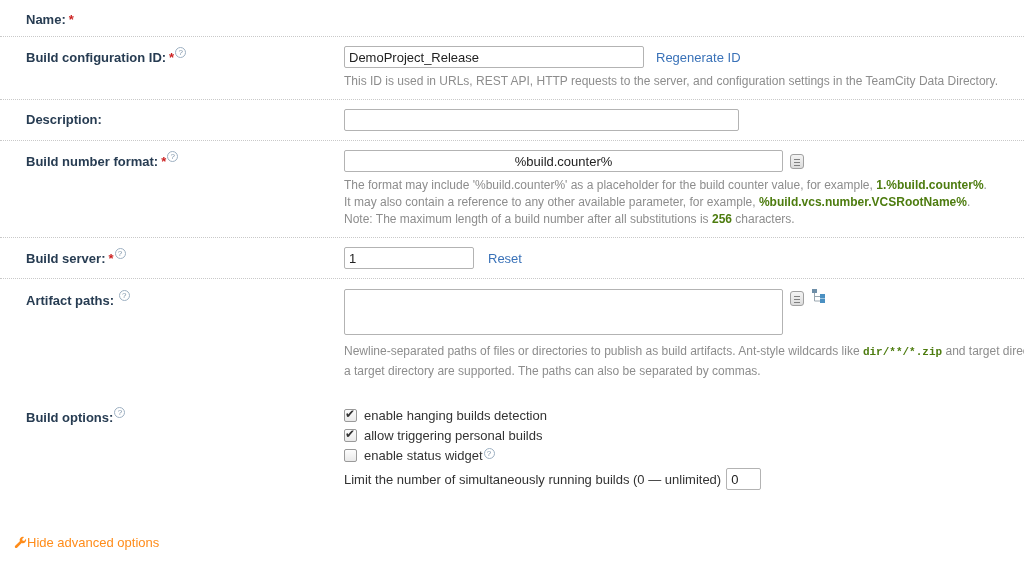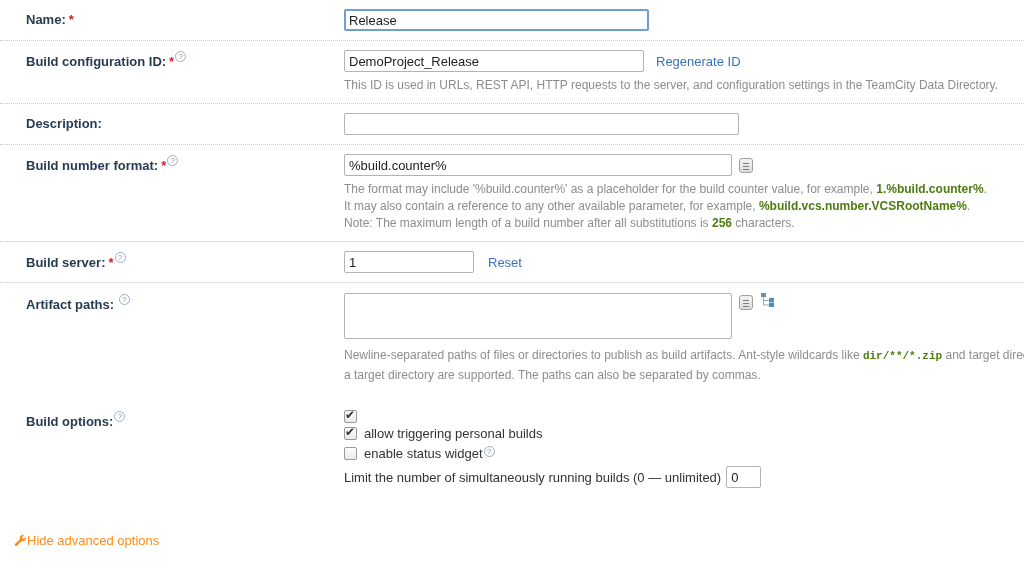--- a/index.html
+++ b/index.html
@@ -31,21 +31,21 @@
   .inline-line { display:flex; align-items:center; }
   a.tc-link { color:#3a72b8; text-decoration:none; cursor:pointer; }
 
   .help-text { color:#8d8d8d; font-size:12px; margin-top:5px; line-height:17px; }
   .help-text .b { font-weight:bold; color:#4d7c0f; }
   .help-text .mono { font-family:"Liberation Mono", monospace; font-size:11px; }
   .help-text.nowrap div { white-space:nowrap; }
   .artifact-help { line-height:19px; margin-top:7px; }
 
   .w-name { width:305px; } .w-id { width:300px; } .w-desc { width:395px; }
-  .w-bnf { width:388px; } .w-counter { width:130px; } .w-limit { width:35px; height:20px; }
+  .w-bnf { width:439px;text-align:center; } .w-counter { width:130px; } .w-limit { width:35px; height:20px; }
 
   .icon-btn { display:inline-block; width:14px; height:15px; border:1px solid #a0a0a0;
     border-radius:3px; background:linear-gradient(#f4f4f4,#dcdcdc); position:relative;
     margin-left:7px; cursor:pointer; flex:0 0 auto; }
   .icon-btn::after { content:""; position:absolute; left:3px; right:3px; top:4px; height:7px;
     background:repeating-linear-gradient(to bottom,#808080 0 1px,transparent 1px 3px); }
 
   .tree-btn { display:inline-block; margin-left:8px; cursor:pointer; flex:0 0 auto; }
 
   .cb-line { display:flex; align-items:center; line-height:19px; margin-bottom:1px; }
@@ -64,23 +64,20 @@
   .wrench { display:inline-block; width:13px; height:13px; }
 </style>
 </head>
 <body>
 
 <div class="form">
 
   <div class="row">
     <div class="label-col">
       <span>Name:</span><span class="req">*</span>
-    </div>
-    <div class="field-col">
-      <input type="text" class="w-name focused" value="Release" style="">
     </div>
   </div>
 
   <div class="row">
     <div class="label-col">
       <span>Build configuration ID:</span><span class="req">*</span><sup class="help">?</sup>
     </div>
     <div class="field-col">
       <div class="inline-line">
         <input type="text" class="w-id" value="DemoProject_Release" style="">
@@ -152,20 +149,21 @@
     </div>
   </div>
 
   <div class="row no-sep" style="padding-top:16px">
     <div class="label-col">
       <span>Build options:</span><sup class="help">?</sup>
     </div>
     <div class="field-col">
       <div class="cb-line">
         <input type="checkbox" checked="" style="">
+        <span class="cb-label">enable hanging builds detection</span>
       </div>
       <div class="cb-line">
         <input type="checkbox" checked="" style="">
         <span class="cb-label">allow triggering personal builds</span>
       </div>
       <div class="cb-line">
         <input type="checkbox" style="">
         <span class="cb-label">enable status widget</span>
         <sup class="help">?</sup>
       </div>

